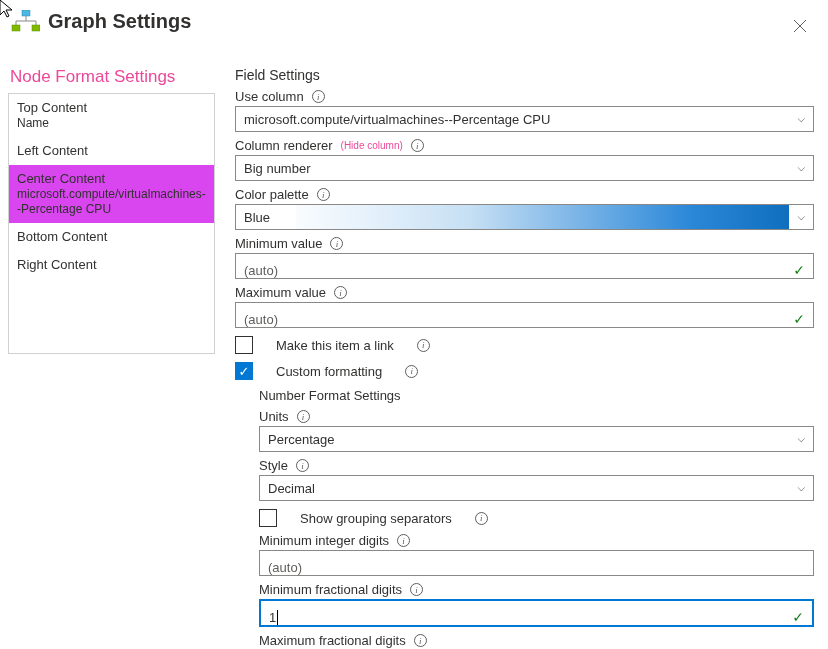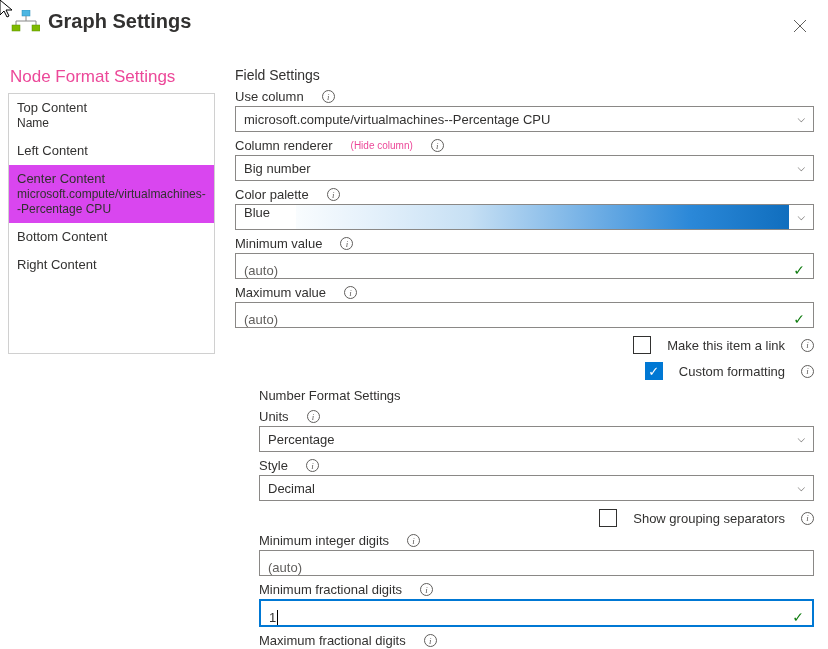--- a/index.html
+++ b/index.html
@@ -85,21 +85,21 @@
   }
   .section-title {
     font-size: 14px;
     font-weight: 400;
     margin-bottom: 6px;
   }
   .field-row { margin-bottom: 6px; }
   .field-label {
     display: flex;
     align-items: center;
-    gap: 18px;
+    gap: 8px;
     font-size: 13px;
     color: #323130;
     margin-bottom: 2px;
     margin-top: 6px;
   }
   .link-text {
     color: #ec4899;
     cursor: pointer;
     font-size: 10px;
   }
@@ -147,43 +147,42 @@
   .gradient-wrap {
     display: flex;
     width: 100%;
     border: 1px solid #8a8886;
     align-items: stretch;
     height: 26px;
   }
   .gradient-wrap .text-part {
     flex: 0 0 auto;
     display: flex;
-    align-items: flex-start;
+    align-items: center;
     padding: 0 8px;
     width: 60px;
     border-right: none;
   }
   .gradient-wrap .grad-part {
     flex: 1;
     display: flex;
     align-items: center;
   }
   .gradient-wrap .grad-part .gradient-bar { height:100%; }
   .gradient-wrap .chev-part {
     flex: 0 0 auto;
     display: flex;
     align-items: center;
     padding: 0 8px;
   }
   .checkbox-row {
     display: flex;
     align-items: center;
-    gap: 16px;
+    gap: 23px;
     margin: 8px 0 4px 0;
-    justify-content: flex-end;
   }
   .checkbox {
     width: 18px; height: 18px;
     border: 1px solid #323130;
     display: flex;
     align-items: center;
     justify-content: center;
     cursor: pointer;
     flex-shrink: 0;
   }

